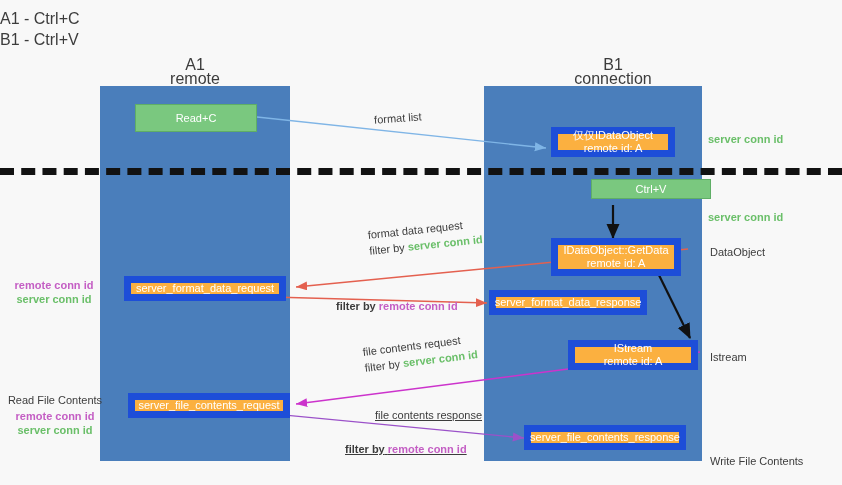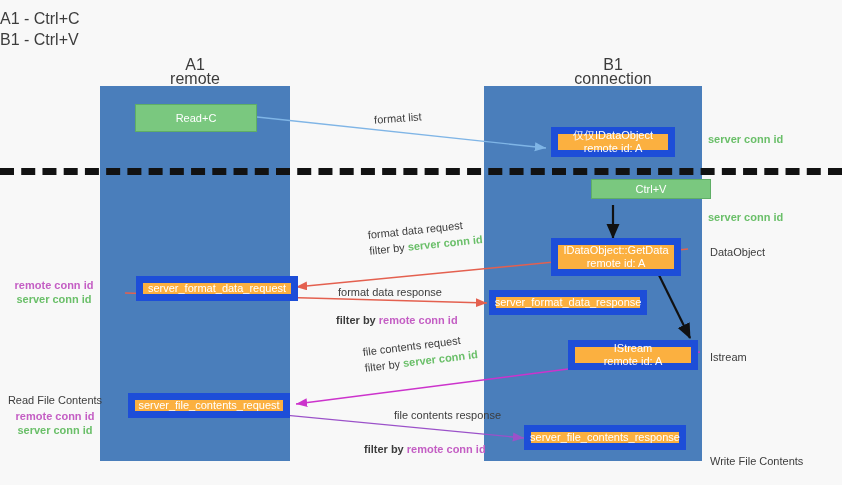--- a/index.html
+++ b/index.html
@@ -94,21 +94,21 @@
   <div class="box green" style="left:135px;top:104px;width:122px;height:28px;">Read+C</div>
 
   <div class="box orange" style="left:551px;top:127px;width:124px;height:30px;">仅仅IDataObject
 remote id: A</div>
 
   <div class="box green" style="left:553px;top:179px;width:120px;height:20px;margin-left:38px;">Ctrl+V</div>
 
   <div class="box orange" style="left:551px;top:238px;width:130px;height:38px;">IDataObject::GetData
 remote id: A</div>
 
-  <div class="box orange" style="left:136px;top:276px;width:162px;height:25px;">server_format_data_request</div>
+  <div class="box orange" style="left:124px;top:276px;width:162px;height:25px;">server_format_data_request</div>
 
   <div class="box orange" style="left:489px;top:290px;width:158px;height:25px;">server_format_data_response</div>
 
   <div class="box orange" style="left:568px;top:340px;width:130px;height:30px;">IStream
 remote id: A</div>
 
   <div class="box orange" style="left:524px;top:425px;width:162px;height:25px;">server_file_contents_response</div>
 
   <div class="box orange" style="left:128px;top:393px;width:162px;height:25px;">server_file_contents_request</div>
 
@@ -116,36 +116,35 @@
 
   <div class="rot" style="position:absolute;left:367px;top:228px;transform:rotate(-6deg);">
     <div class="lbl black" style="position:relative;left:0;top:0;">format data request</div>
     <div style="position:relative;left:0;top:2px;font-size:11px;line-height:14px;white-space:nowrap;">
       <span class="lbl black" style="position:relative;">filter by</span>
       <span class="lbl green" style="position:relative;">server conn id</span>
     </div>
   </div>
 
   <div style="position:absolute;left:338px;top:285px;">
-    <div class="lbl black" style="position:relative;">format data response</div>
     <div style="position:relative;top:14px;left:-2px;font-size:11px;line-height:14px;white-space:nowrap;font-weight:bold;">
       <span class="lbl black" style="position:relative;">filter by</span>
       <span class="lbl purple" style="position:relative;">remote conn id</span>
     </div>
   </div>
 
   <div class="rot" style="position:absolute;left:362px;top:345px;transform:rotate(-7deg);">
     <div class="lbl black" style="position:relative;">file contents request</div>
     <div style="position:relative;top:2px;font-size:11px;line-height:14px;white-space:nowrap;">
       <span class="lbl black" style="position:relative;">filter by</span>
       <span class="lbl green" style="position:relative;">server conn id</span>
     </div>
   </div>
 
-  <div style="position:absolute;left:364px;top:408px;">
+  <div style="position:absolute;left:345px;top:408px;text-decoration:underline;">
     <div class="lbl black" style="position:relative;left:30px;">file contents response</div>
     <div style="position:relative;top:20px;left:0;font-size:11px;line-height:14px;white-space:nowrap;font-weight:bold;">
       <span class="lbl black" style="position:relative;">filter by</span>
       <span class="lbl purple" style="position:relative;">remote conn id</span>
     </div>
   </div>
 
   <div class="lbl green" style="left:708px;top:132px;">server conn id</div>
   <div class="lbl green" style="left:708px;top:210px;">server conn id</div>
   <div class="lbl black" style="left:710px;top:245px;">DataObject</div>

